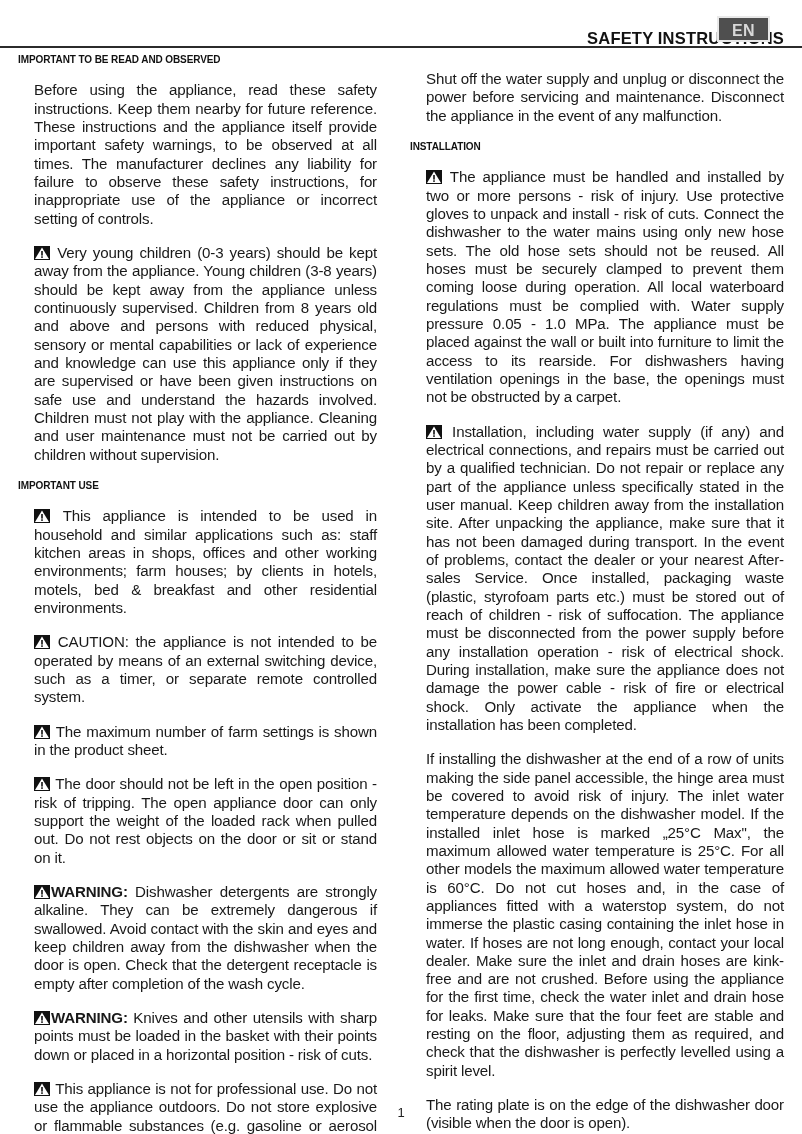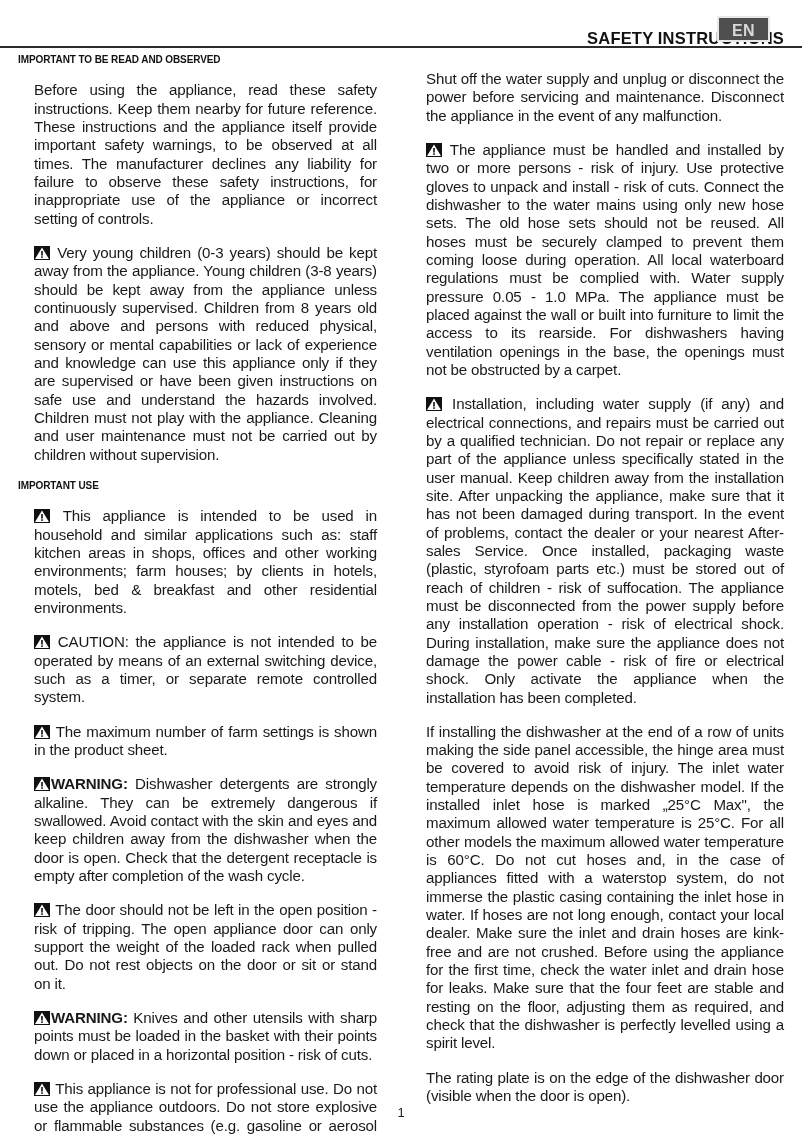--- a/index.html
+++ b/index.html
@@ -172,42 +172,43 @@
               <rect x="0" y="0" width="16" height="14" fill="#111111"></rect>
               <polygon points="8,1.6 15,13 1,13" fill="#ffffff"></polygon>
               <rect x="7.2" y="5.0" width="1.6" height="4.6" fill="#111111"></rect>
               <rect x="7.2" y="10.3" width="1.6" height="1.6" fill="#111111"></rect>
             </svg></span><span> The maximum number of farm settings is shown in the product sheet.</span></p>
         <p class="para"><span class="warn"><svg viewBox="0 0 16 14" width="16" height="14" aria-hidden="true">
               <rect x="0" y="0" width="16" height="14" fill="#111111"></rect>
               <polygon points="8,1.6 15,13 1,13" fill="#ffffff"></polygon>
               <rect x="7.2" y="5.0" width="1.6" height="4.6" fill="#111111"></rect>
               <rect x="7.2" y="10.3" width="1.6" height="1.6" fill="#111111"></rect>
+            </svg></span><span> The door should not be left in the open position - risk of tripping. The open appliance door can only support the weight of the loaded rack when pulled out. Do not rest objects on the door or sit or stand on it.</span></p>
+        <p class="para"><span class="warn"><svg viewBox="0 0 16 14" width="16" height="14" aria-hidden="true">
+              <rect x="0" y="0" width="16" height="14" fill="#111111"></rect>
+              <polygon points="8,1.6 15,13 1,13" fill="#ffffff"></polygon>
+              <rect x="7.2" y="5.0" width="1.6" height="4.6" fill="#111111"></rect>
+              <rect x="7.2" y="10.3" width="1.6" height="1.6" fill="#111111"></rect>
             </svg></span><span class="bold">WARNING:</span><span> Dishwasher detergents are strongly alkaline. They can be extremely dangerous if swallowed. Avoid contact with the skin and eyes and keep children away from the dishwasher when the door is open. Check that the detergent receptacle is empty after completion of the wash cycle.</span></p>
-        <p class="para"><span class="warn"><svg viewBox="0 0 16 14" width="16" height="14" aria-hidden="true">
-              <rect x="0" y="0" width="16" height="14" fill="#111111"></rect>
-              <polygon points="8,1.6 15,13 1,13" fill="#ffffff"></polygon>
-              <rect x="7.2" y="5.0" width="1.6" height="4.6" fill="#111111"></rect>
-              <rect x="7.2" y="10.3" width="1.6" height="1.6" fill="#111111"></rect>
-            </svg></span><span> The door should not be left in the open position - risk of tripping. The open appliance door can only support the weight of the loaded rack when pulled out. Do not rest objects on the door or sit or stand on it.</span></p>
         <p class="para"><span class="warn"><svg viewBox="0 0 16 14" width="16" height="14" aria-hidden="true">
               <rect x="0" y="0" width="16" height="14" fill="#111111"></rect>
               <polygon points="8,1.6 15,13 1,13" fill="#ffffff"></polygon>
               <rect x="7.2" y="5.0" width="1.6" height="4.6" fill="#111111"></rect>
               <rect x="7.2" y="10.3" width="1.6" height="1.6" fill="#111111"></rect>
             </svg></span><span class="bold">WARNING:</span><span> Knives and other utensils with sharp points must be loaded in the basket with their points down or placed in a horizontal position - risk of cuts.</span></p>
         <p class="para"><span class="warn"><svg viewBox="0 0 16 14" width="16" height="14" aria-hidden="true">
               <rect x="0" y="0" width="16" height="14" fill="#111111"></rect>
               <polygon points="8,1.6 15,13 1,13" fill="#ffffff"></polygon>
               <rect x="7.2" y="5.0" width="1.6" height="4.6" fill="#111111"></rect>
               <rect x="7.2" y="10.3" width="1.6" height="1.6" fill="#111111"></rect>
             </svg></span><span> This appliance is not for professional use. Do not use the appliance outdoors. Do not store explosive or flammable substances (e.g. gasoline or aerosol cans) inside or near the appliance - risk of fire. The appliance must be used only to wash domestic dishes in accordance with the instructions in this manual. The water in the appliance is not potable. Use only detergent and rinse additives designed for an automatic dishwasher. When adding salt to the water softener, run one cycle immediately to avoid corrosion damage to internal parts. Store the detergent, rinse aid and salt out of reach of children.</span></p>
       </div>
     <div class="col right" id="col-right">
         <p class="para"><span>Shut off the water supply and unplug or disconnect the power before servicing and maintenance. Disconnect the appliance in the event of any malfunction.</span></p>
+        <h2 class="section-head spaced-head">INSTALLATION</h2>
         <p class="para"><span class="warn"><svg viewBox="0 0 16 14" width="16" height="14" aria-hidden="true">
               <rect x="0" y="0" width="16" height="14" fill="#111111"></rect>
               <polygon points="8,1.6 15,13 1,13" fill="#ffffff"></polygon>
               <rect x="7.2" y="5.0" width="1.6" height="4.6" fill="#111111"></rect>
               <rect x="7.2" y="10.3" width="1.6" height="1.6" fill="#111111"></rect>
             </svg></span><span> The appliance must be handled and installed by two or more persons - risk of injury. Use protective gloves to unpack and install - risk of cuts. Connect the dishwasher to the water mains using only new hose sets. The old hose sets should not be reused. All hoses must be securely clamped to prevent them coming loose during operation. All local waterboard regulations must be complied with. Water supply pressure 0.05 - 1.0 MPa. The appliance must be placed against the wall or built into furniture to limit the access to its rearside. For dishwashers having ventilation openings in the base, the openings must not be obstructed by a carpet.</span></p>
         <p class="para"><span class="warn"><svg viewBox="0 0 16 14" width="16" height="14" aria-hidden="true">
               <rect x="0" y="0" width="16" height="14" fill="#111111"></rect>
               <polygon points="8,1.6 15,13 1,13" fill="#ffffff"></polygon>
               <rect x="7.2" y="5.0" width="1.6" height="4.6" fill="#111111"></rect>

